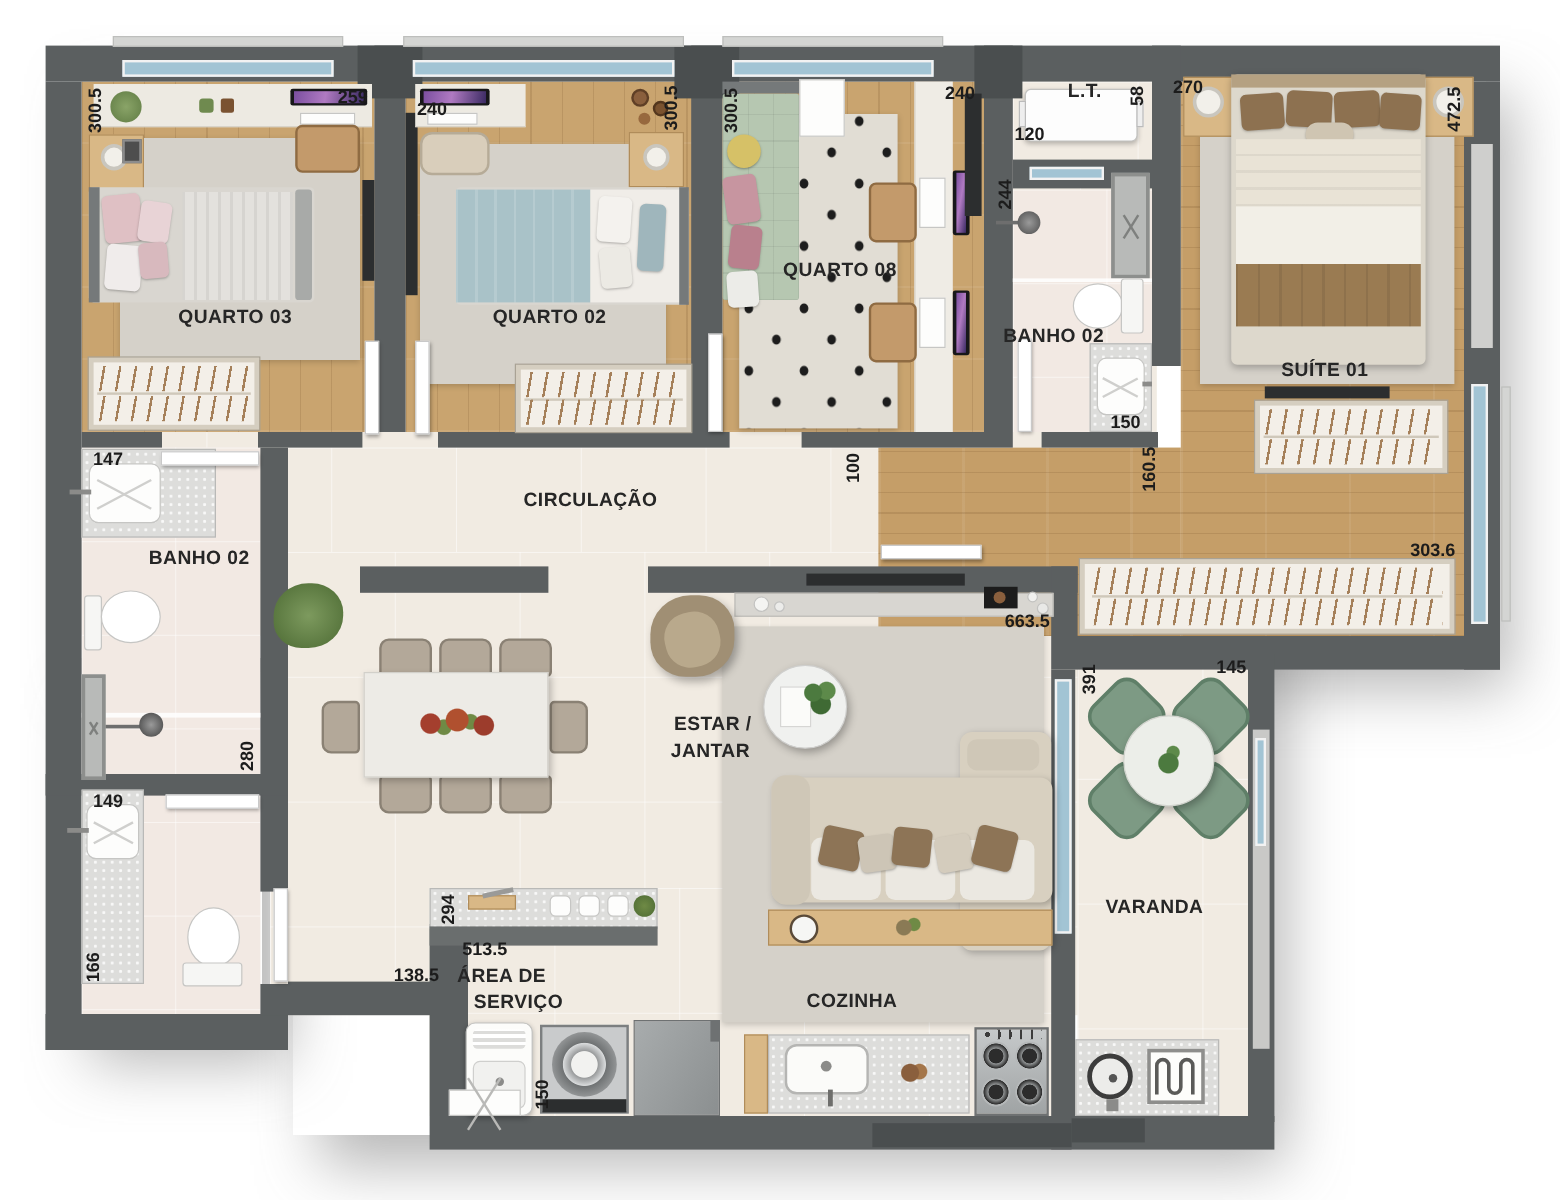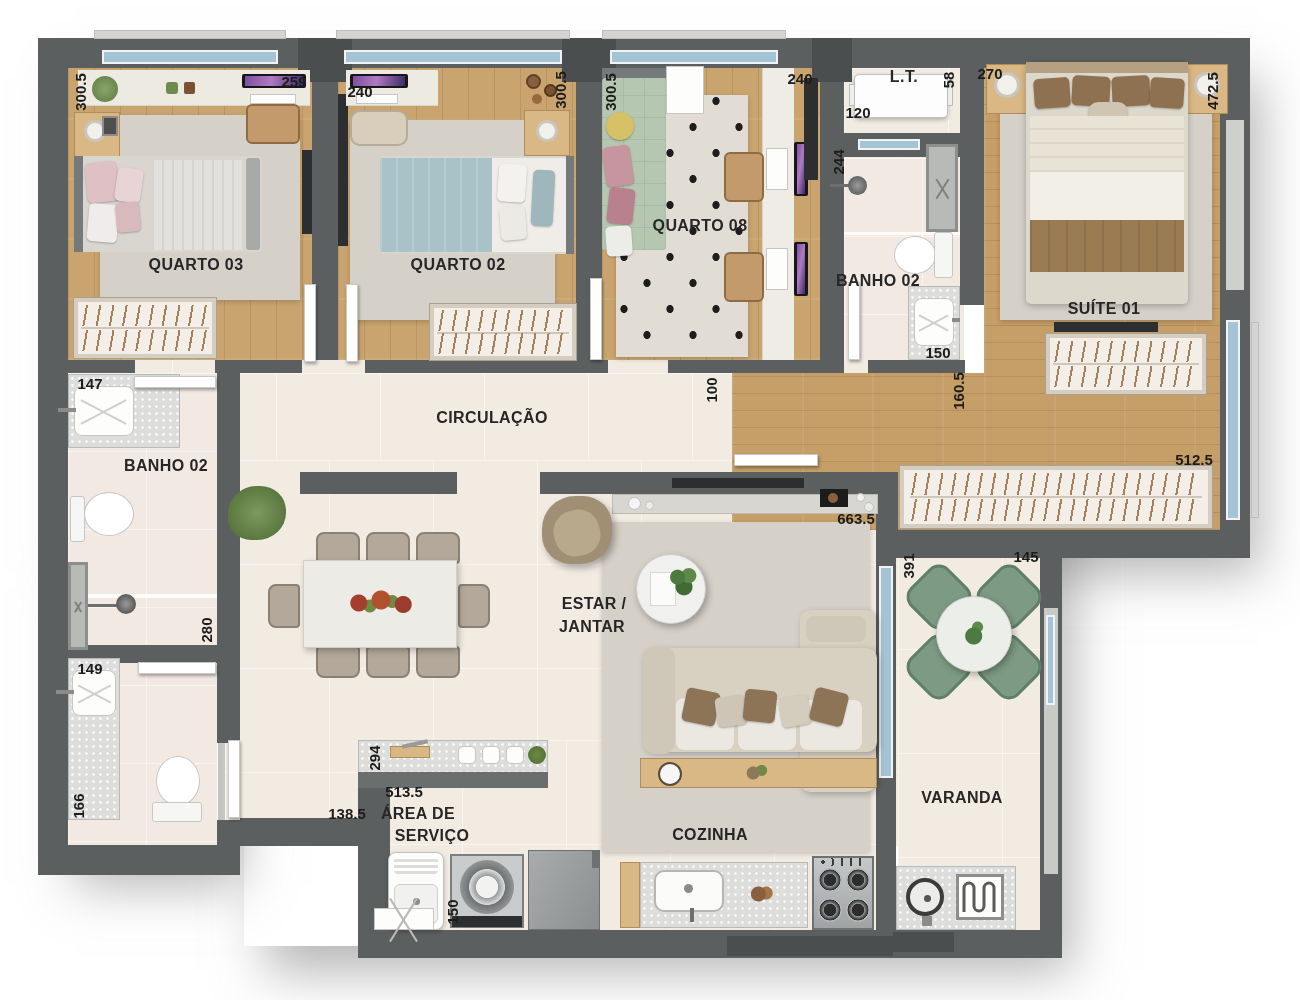--- a/index.html
+++ b/index.html
@@ -377,39 +377,39 @@
   <div class="lbl" style="left:196px;top:265px">QUARTO 03</div>
   <div class="lbl" style="left:458px;top:265px">QUARTO 02</div>
   <div class="lbl" style="left:700px;top:226px">QUARTO 08</div>
   <div class="lbl" style="left:904px;top:77px">L.T.</div>
   <div class="lbl" style="left:878px;top:281px">BANHO 02</div>
   <div class="lbl" style="left:1104px;top:309px">SUÍTE 01</div>
   <div class="lbl" style="left:166px;top:466px">BANHO 02</div>
   <div class="lbl" style="left:492px;top:418px">CIRCULAÇÃO</div>
   <div class="lbl" style="left:594px;top:604px">ESTAR /</div>
   <div class="lbl" style="left:592px;top:627px">JANTAR</div>
-  <div class="lbl" style="left:962px;top:798px">VARANDA</div>
+  <div class="lbl" style="left:962px;top:757px">VARANDA</div>
   <div class="lbl" style="left:418px;top:814px">ÁREA DE</div>
   <div class="lbl" style="left:432px;top:836px">SERVIÇO</div>
   <div class="lbl" style="left:710px;top:835px">COZINHA</div>
 
   <div class="dim v" style="left:80px;top:92px">300.5</div>
   <div class="dim" style="left:294px;top:81px">259</div>
   <div class="dim" style="left:360px;top:91px">240</div>
   <div class="dim v" style="left:560px;top:90px">300.5</div>
   <div class="dim v" style="left:610px;top:92px">300.5</div>
   <div class="dim" style="left:800px;top:78px">240</div>
   <div class="dim" style="left:858px;top:112px">120</div>
   <div class="dim v" style="left:948px;top:80px">58</div>
   <div class="dim v" style="left:838px;top:162px">244</div>
   <div class="dim" style="left:938px;top:352px">150</div>
   <div class="dim" style="left:990px;top:73px">270</div>
   <div class="dim v" style="left:1212px;top:91px">472.5</div>
   <div class="dim v" style="left:958px;top:391px">160.5</div>
-  <div class="dim" style="left:1194px;top:459px">512.5</div>
+  <div class="dim" style="left:1194px;top:459px">303.6</div>
   <div class="dim" style="left:90px;top:383px">147</div>
   <div class="dim v" style="left:206px;top:630px">280</div>
   <div class="dim v" style="left:711px;top:390px">100</div>
   <div class="dim" style="left:856px;top:518px">663.5</div>
   <div class="dim v" style="left:908px;top:566px">391</div>
   <div class="dim" style="left:1026px;top:556px">145</div>
   <div class="dim" style="left:90px;top:668px">149</div>
   <div class="dim v" style="left:78px;top:806px">166</div>
   <div class="dim v" style="left:374px;top:758px">294</div>
   <div class="dim" style="left:404px;top:791px">513.5</div>

